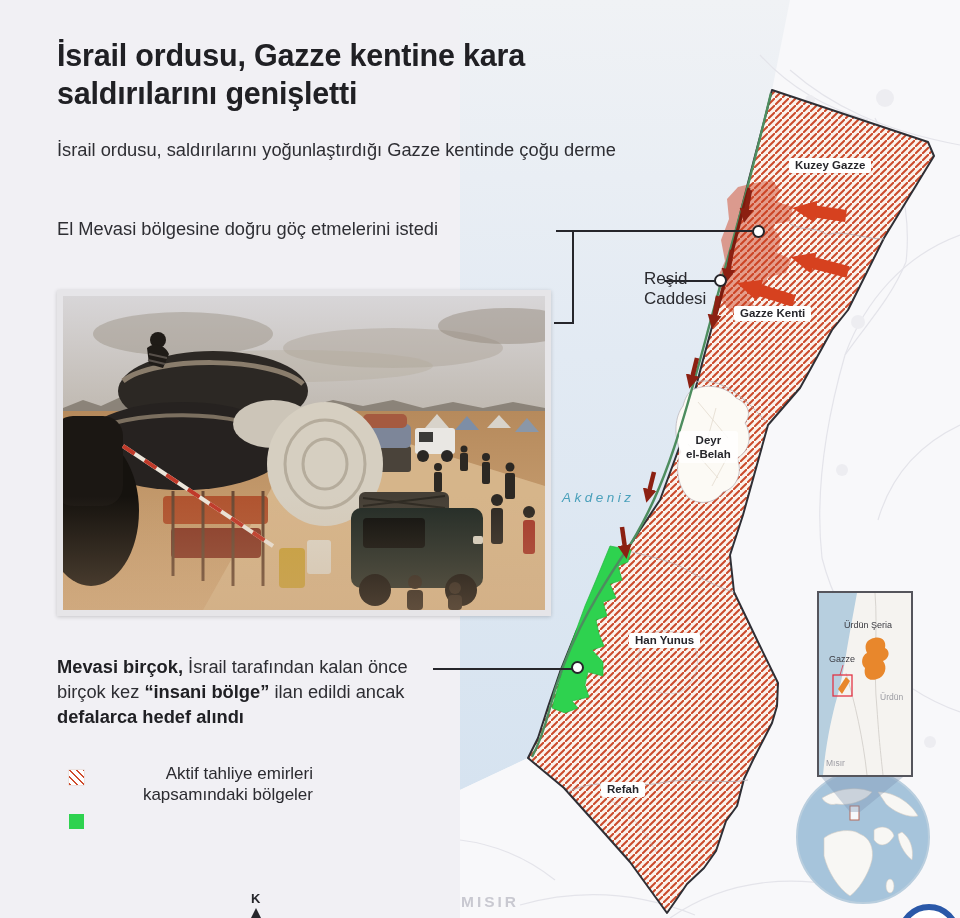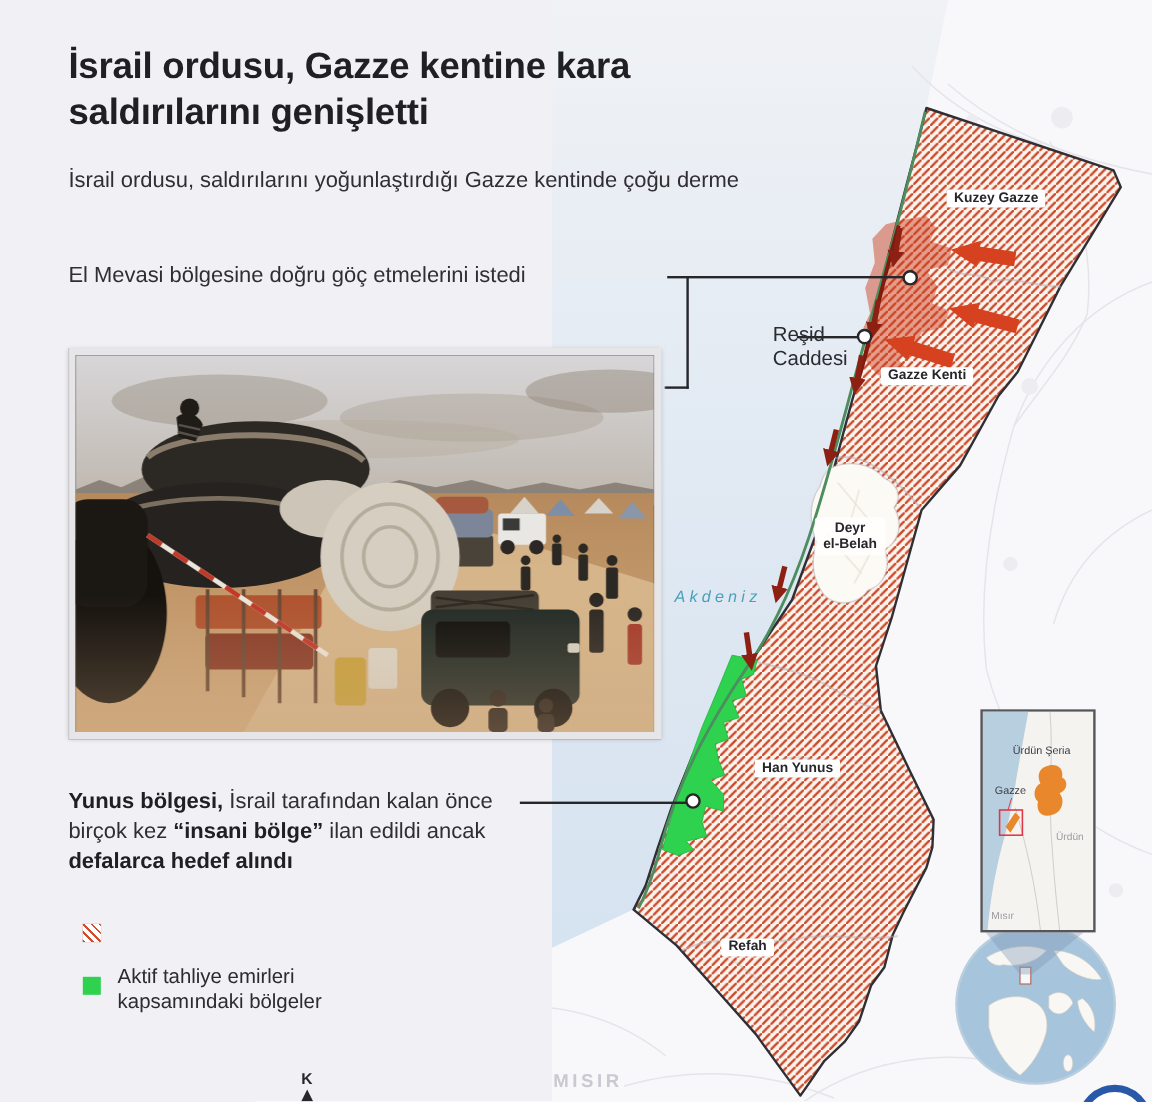--- a/index.html
+++ b/index.html
@@ -243,27 +243,27 @@
         <circle cx="352" cy="286" r="7"></circle>
           <rect x="344" y="294" width="16" height="20" rx="4"></rect>
         <circle cx="392" cy="292" r="6"></circle>
           <rect x="385" y="299" width="14" height="15" rx="4"></rect>
       </g>
       <rect y="200" width="482" height="114" fill="url(#dustG)"></rect>
     </svg>
   </div>
 
   <div class="abs note">
-    <div><b>Yunus bölgesi,</b><span> İsrail tarafından kalan önce</span></div>
+    <div><b>Mevasi birçok,</b><span> İsrail tarafından kalan önce</span></div>
     <div><span>birçok kez </span><b>“insani bölge”</b><span> ilan edildi ancak</span></div>
     <div><b>defalarca hedef alındı</b></div>
   </div>
 
   <div class="legend-swatch-hatch"></div>
-  <div class="legend-text" style="left:98px;top:804px;">Aktif tahliye emirleri kapsamındaki bölgeler</div>
+  <div class="legend-text" style="left:98px;top:764px;text-align:right;">Aktif tahliye emirleri kapsamındaki bölgeler</div>
   <div class="legend-swatch-green"></div>
 
   <div class="leader" style="left:556px;top:230px;width:202px;height:2px;"></div>
   <div class="leader" style="left:572px;top:230px;width:2px;height:94px;"></div>
   <div class="leader" style="left:554px;top:322px;width:20px;height:2px;"></div>
   <div class="dot" style="left:752px;top:225px;"></div>
 
   <div class="leader" style="left:664px;top:280px;width:52px;height:2px;"></div>
   <div class="dot" style="left:714px;top:274px;"></div>
 

